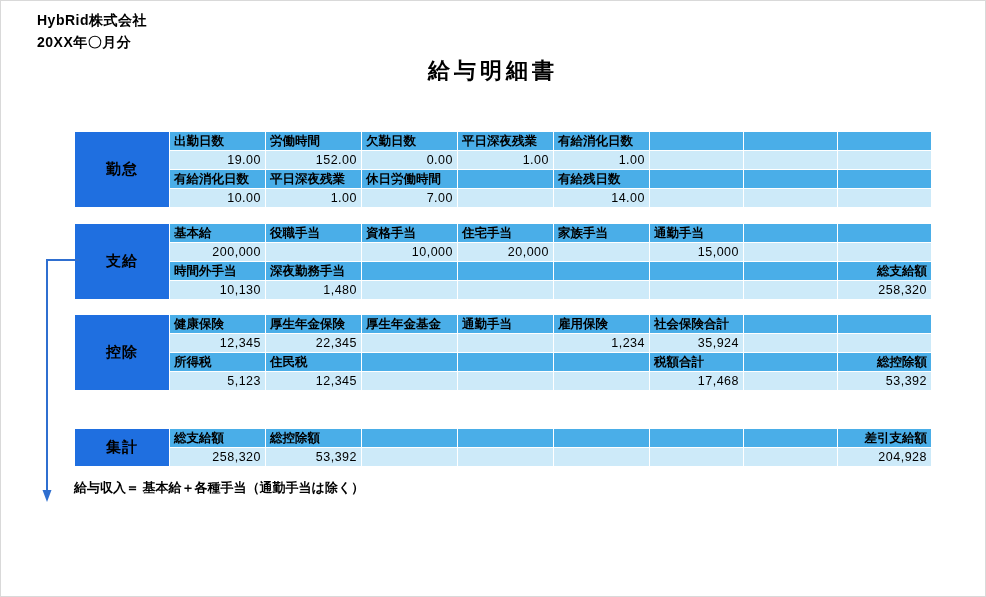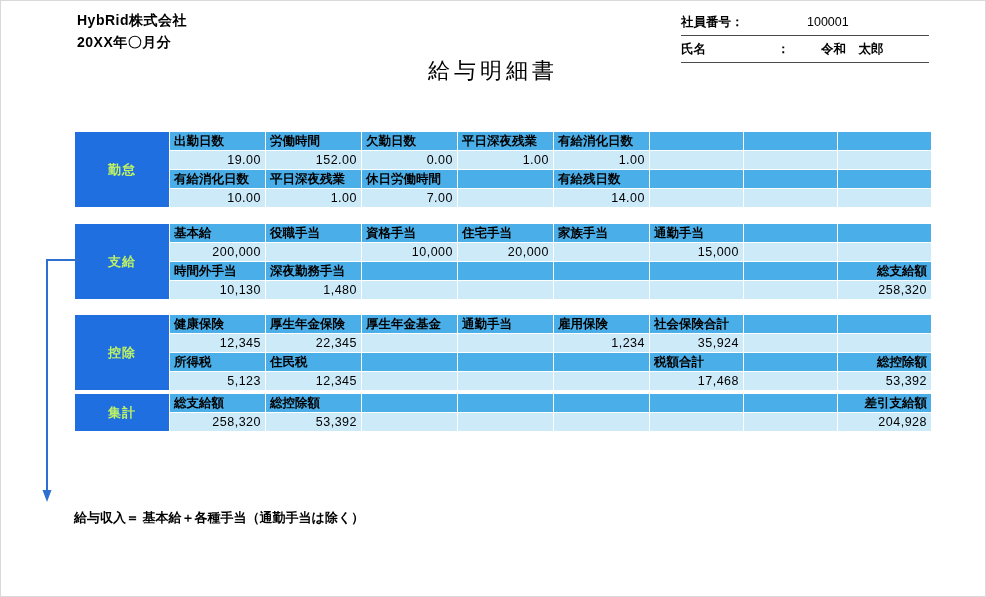--- a/index.html
+++ b/index.html
@@ -25,21 +25,20 @@
 
   
   .company-block {
     position: absolute;
     left: 36px;
     top: 8px;
     font-size: 14px;
     font-weight: bold;
     line-height: 22px;
     letter-spacing: 0.5px;
-    margin-left: 40px;
   }
   .company-name { white-space: nowrap; }
   .period { white-space: nowrap; }
 
   .emp-box {
     position: absolute;
     right: 56px;
     top: 8px;
     width: 248px;
     font-size: 12.5px;
@@ -67,45 +66,45 @@
   }
   .emp-value.num { padding-left: 30px; font-weight: normal; }
 
   .doc-title {
     position: absolute;
     left: 0;
     right: 0;
     top: 55px;
     text-align: center;
     font-size: 22px;
-    font-weight: normal;
+    font-weight: bold;
     letter-spacing: 4px;
   }
 
   
   .tbl {
     position: absolute;
     border-collapse: collapse;
     table-layout: fixed;
     font-size: 12.5px;
   }
   .tbl td {
     border: 1px solid #ffffff;
     height: 19px;
     padding: 0 4px;
     box-sizing: border-box;
     white-space: nowrap;
     overflow: hidden;
   }
   .rowlabel {
     background: #1f6fe0;
-    color: #bef264;
+    color: #000000;
     font-weight: bold;
     text-align: center;
-    font-size: 13px;
+    font-size: 15px;
     letter-spacing: 1px;
     border: 1px solid #ffffff;
   }
   .hdr {
     background: #4aaee8;
     color: #000000;
     font-weight: bold;
     text-align: left;
   }
   .val {
@@ -113,27 +112,27 @@
     text-align: right;
     font-weight: normal;
     letter-spacing: 0.5px;
   }
   .hdr.right { text-align: right; }
 
   
   #t-kintai { left: 73px; top: 130px; }
   #t-shikyu { left: 73px; top: 222px; }
   #t-koujo  { left: 73px; top: 313px; }
-  #t-shukei { left: 73px; top: 392px; }
+  #t-shukei { left: 73px; top: 427px; }
 
   
   .note1 {
     position: absolute;
     left: 73px;
-    top: 508px;
+    top: 478px;
     font-size: 13px;
     font-weight: bold;
     white-space: nowrap;
   }
   .note2 {
     position: absolute;
     left: 73px;
     top: 527px;
     font-size: 13px;
     font-weight: bold;
@@ -154,31 +153,20 @@
 </head>
 <body>
 
 <div class="page">
 
   <div class="company-block">
     <div class="company-name">HybRid株式会社</div>
     <div class="period">20XX年〇月分</div>
   </div>
 
-  <div class="emp-box">
-    <div class="emp-row">
-      <span class="emp-label">社員番号：</span>
-      <span class="emp-value num">100001</span>
-    </div>
-    <div class="emp-row">
-      <span class="emp-label">氏名</span>
-      <span class="emp-colon">：</span>
-      <span class="emp-value">令和　太郎</span>
-    </div>
-  </div>
 
   <div class="doc-title">給与明細書</div>
 
   <table class="tbl" id="t-kintai">
     <colgroup>
       <col style="width:95px">
         <col style="width:96px">
         <col style="width:96px">
         <col style="width:96px">
       <col style="width:96px">

